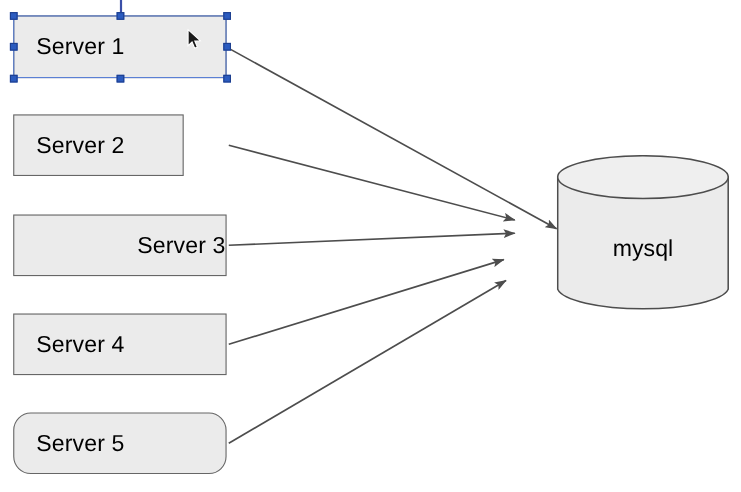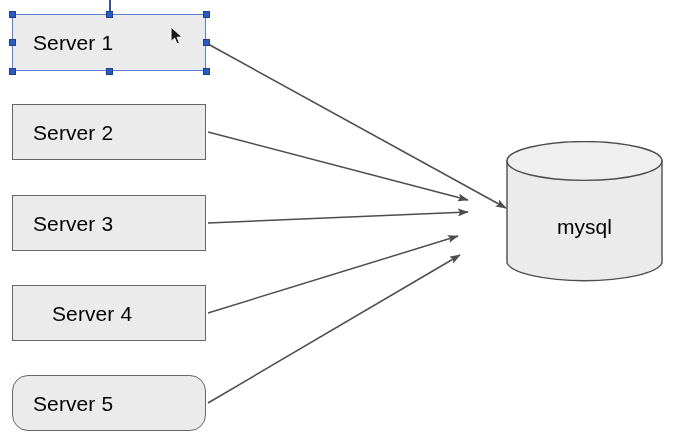--- a/index.html
+++ b/index.html
@@ -95,29 +95,29 @@
         <line x1="208" y1="223" x2="468" y2="212" marker-end="url(#arrowhead)"></line>
         <line x1="208" y1="313" x2="458" y2="236" marker-end="url(#arrowhead)"></line>
         <line x1="208" y1="403" x2="460" y2="255" marker-end="url(#arrowhead)"></line>
       </g>
   </svg>
 
   <div class="node-box" style="left:12px; top:14px; width:194px; height:57px;">
     <span class="node-label">Server 1</span>
   </div>
 
-  <div class="node-box" style="left:12px; top:104px; width:194px; height:56px;">
+  <div class="node-box" style="left:12px; top:104px; width:155px; height:56px;">
     <span class="node-label">Server 2</span>
   </div>
 
-  <div class="node-box" style="left:12px; top:195px; width:194px; height:56px;">
+  <div class="node-box" style="left:12px; top:195px; width:194px; height:56px;justify-content:flex-end;">
     <span class="node-label">Server 3</span>
   </div>
 
-  <div class="node-box" style="left:12px; top:285px; width:194px; height:56px;padding-left:19px;">
+  <div class="node-box" style="left:12px; top:285px; width:194px; height:56px;">
     <span class="node-label">Server 4</span>
   </div>
 
   <div class="node-box" style="left:12px; top:375px; width:194px; height:56px;border-radius:16px;">
     <span class="node-label">Server 5</span>
   </div>
 
   <div class="cylinder" style="left:506px; top:141px; width:157px; height:142px;">
     <svg width="157" height="142" viewBox="0 0 157 142">
       <path d="M1,20 L1,122 A78,20 0 0 0 156,122 L156,20 Z" fill="#ebebeb" stroke="#4d4d4d" stroke-width="1.4"></path>

